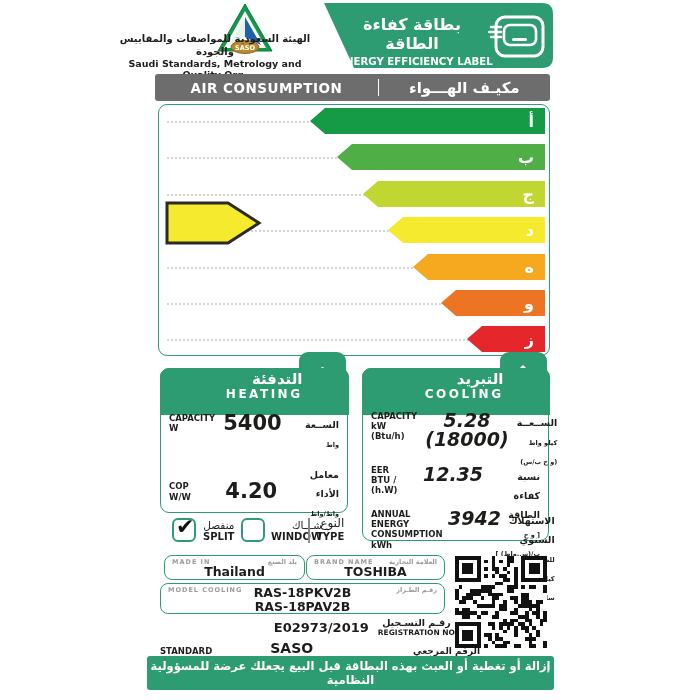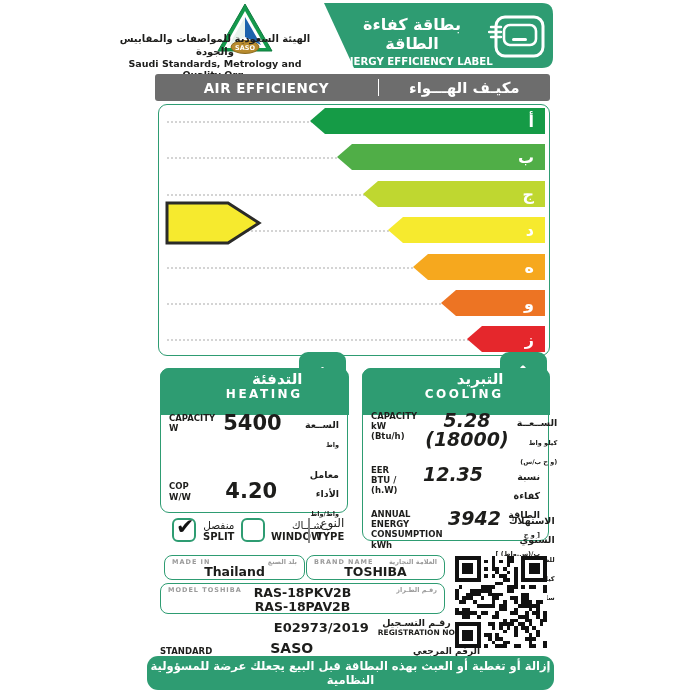--- a/index.html
+++ b/index.html
@@ -83,21 +83,21 @@
   #std-row { left:160px; top:640px; width:320px; display:flex; justify-content:space-between;
     align-items:center; }
   #std-label { font-size:8.5px; font-weight:bold; }
   #std-value { font-size:14px; font-weight:bold; }
   #std-ar { font-size:9px; font-weight:bold; direction:rtl; }
 
   #qr { left:455px; top:556px; width:92px; height:92px; }
 
   
   #footer { left:147px; top:656px; width:407px; height:34px; background:#2e9c72;
-    border-radius:11px; color:#fff; text-align:center; padding-top:3px; }
+    border-radius:3px; color:#fff; text-align:center; padding-top:3px; }
   #footer-ar { font-size:11.5px; font-weight:bold; direction:rtl; line-height:1.25; }
   #footer-en { font-size:10.3px; font-weight:bold; line-height:1.2; white-space:nowrap; }
 </style>
 </head>
 <body>
 
 <div id="label">
 
   <svg id="saso-logo" class="abs" viewBox="0 0 58 54">
     <polygon points="29,1 56,48 2,48" fill="#14994c" stroke="#0c7a3c" stroke-width="1"></polygon>
@@ -120,21 +120,21 @@
     <div id="title-en">ENERGY EFFICIENCY LABEL</div>
   </div>
   <svg id="ac-icon" class="abs" viewBox="0 0 58 45">
     <rect x="8" y="3" width="47" height="39" rx="9" fill="none" stroke="#ffffff" stroke-width="3"></rect>
     <rect x="16" y="11" width="32" height="20" rx="6" fill="none" stroke="#ffffff" stroke-width="2.6"></rect>
     <rect x="24" y="24" width="15" height="3" rx="1.5" fill="#ffffff"></rect>
     <path d="M 3 13 h 10 M 1 18 h 12 M 3 23 h 10" stroke="#ffffff" stroke-width="2.4" stroke-linecap="round"></path>
   </svg>
 
   <div id="product-bar" class="abs">
-    <div id="product-en">AIR EFFICIENCY</div>
+    <div id="product-en">AIR CONSUMPTION</div>
     <div id="product-sep"></div>
     <div id="product-ar">مكيـف الهـــواء</div>
   </div>
 
   <div id="scale-panel" class="abs">
     <svg id="pointer" class="abs" viewBox="0 0 98 44">
       <polygon points="2,2 63,2 94,22 63,42 2,42" fill="#f6ea2e" stroke="#2b2b28" stroke-width="3" stroke-linejoin="miter"></polygon>
     </svg>
     <div id="pointer-letter" class="abs">د</div>
 
@@ -278,21 +278,21 @@
     <span class="tl">MADE IN</span>
     <span class="tr">بلد الصنع</span>
     <div class="val">Thailand</div>
   </div>
   <div class="ibox" id="brand-box" style="left:306px; top:555px; width:139px; height:25px;">
     <span class="tl">BRAND NAME</span>
     <span class="tr">العلامة التجارية</span>
     <div class="val">TOSHIBA</div>
   </div>
   <div class="ibox" id="model-box" style="left:160px; top:583px; width:285px; height:31px;">
-    <span class="tl">MODEL TOSHIBA</span>
+    <span class="tl">MODEL COOLING</span>
     <span class="tr">رقـم الطـراز</span>
     <div class="val">
       <span>RAS-18PKV2B</span><br><span>RAS-18PAV2B</span>
     </div>
   </div>
 
   <div id="reg-row" class="abs">
     <span id="reg-value">E02973/2019</span>
     <span id="reg-labels">
       <span id="reg-ar">رقـم التسـجيل</span>

